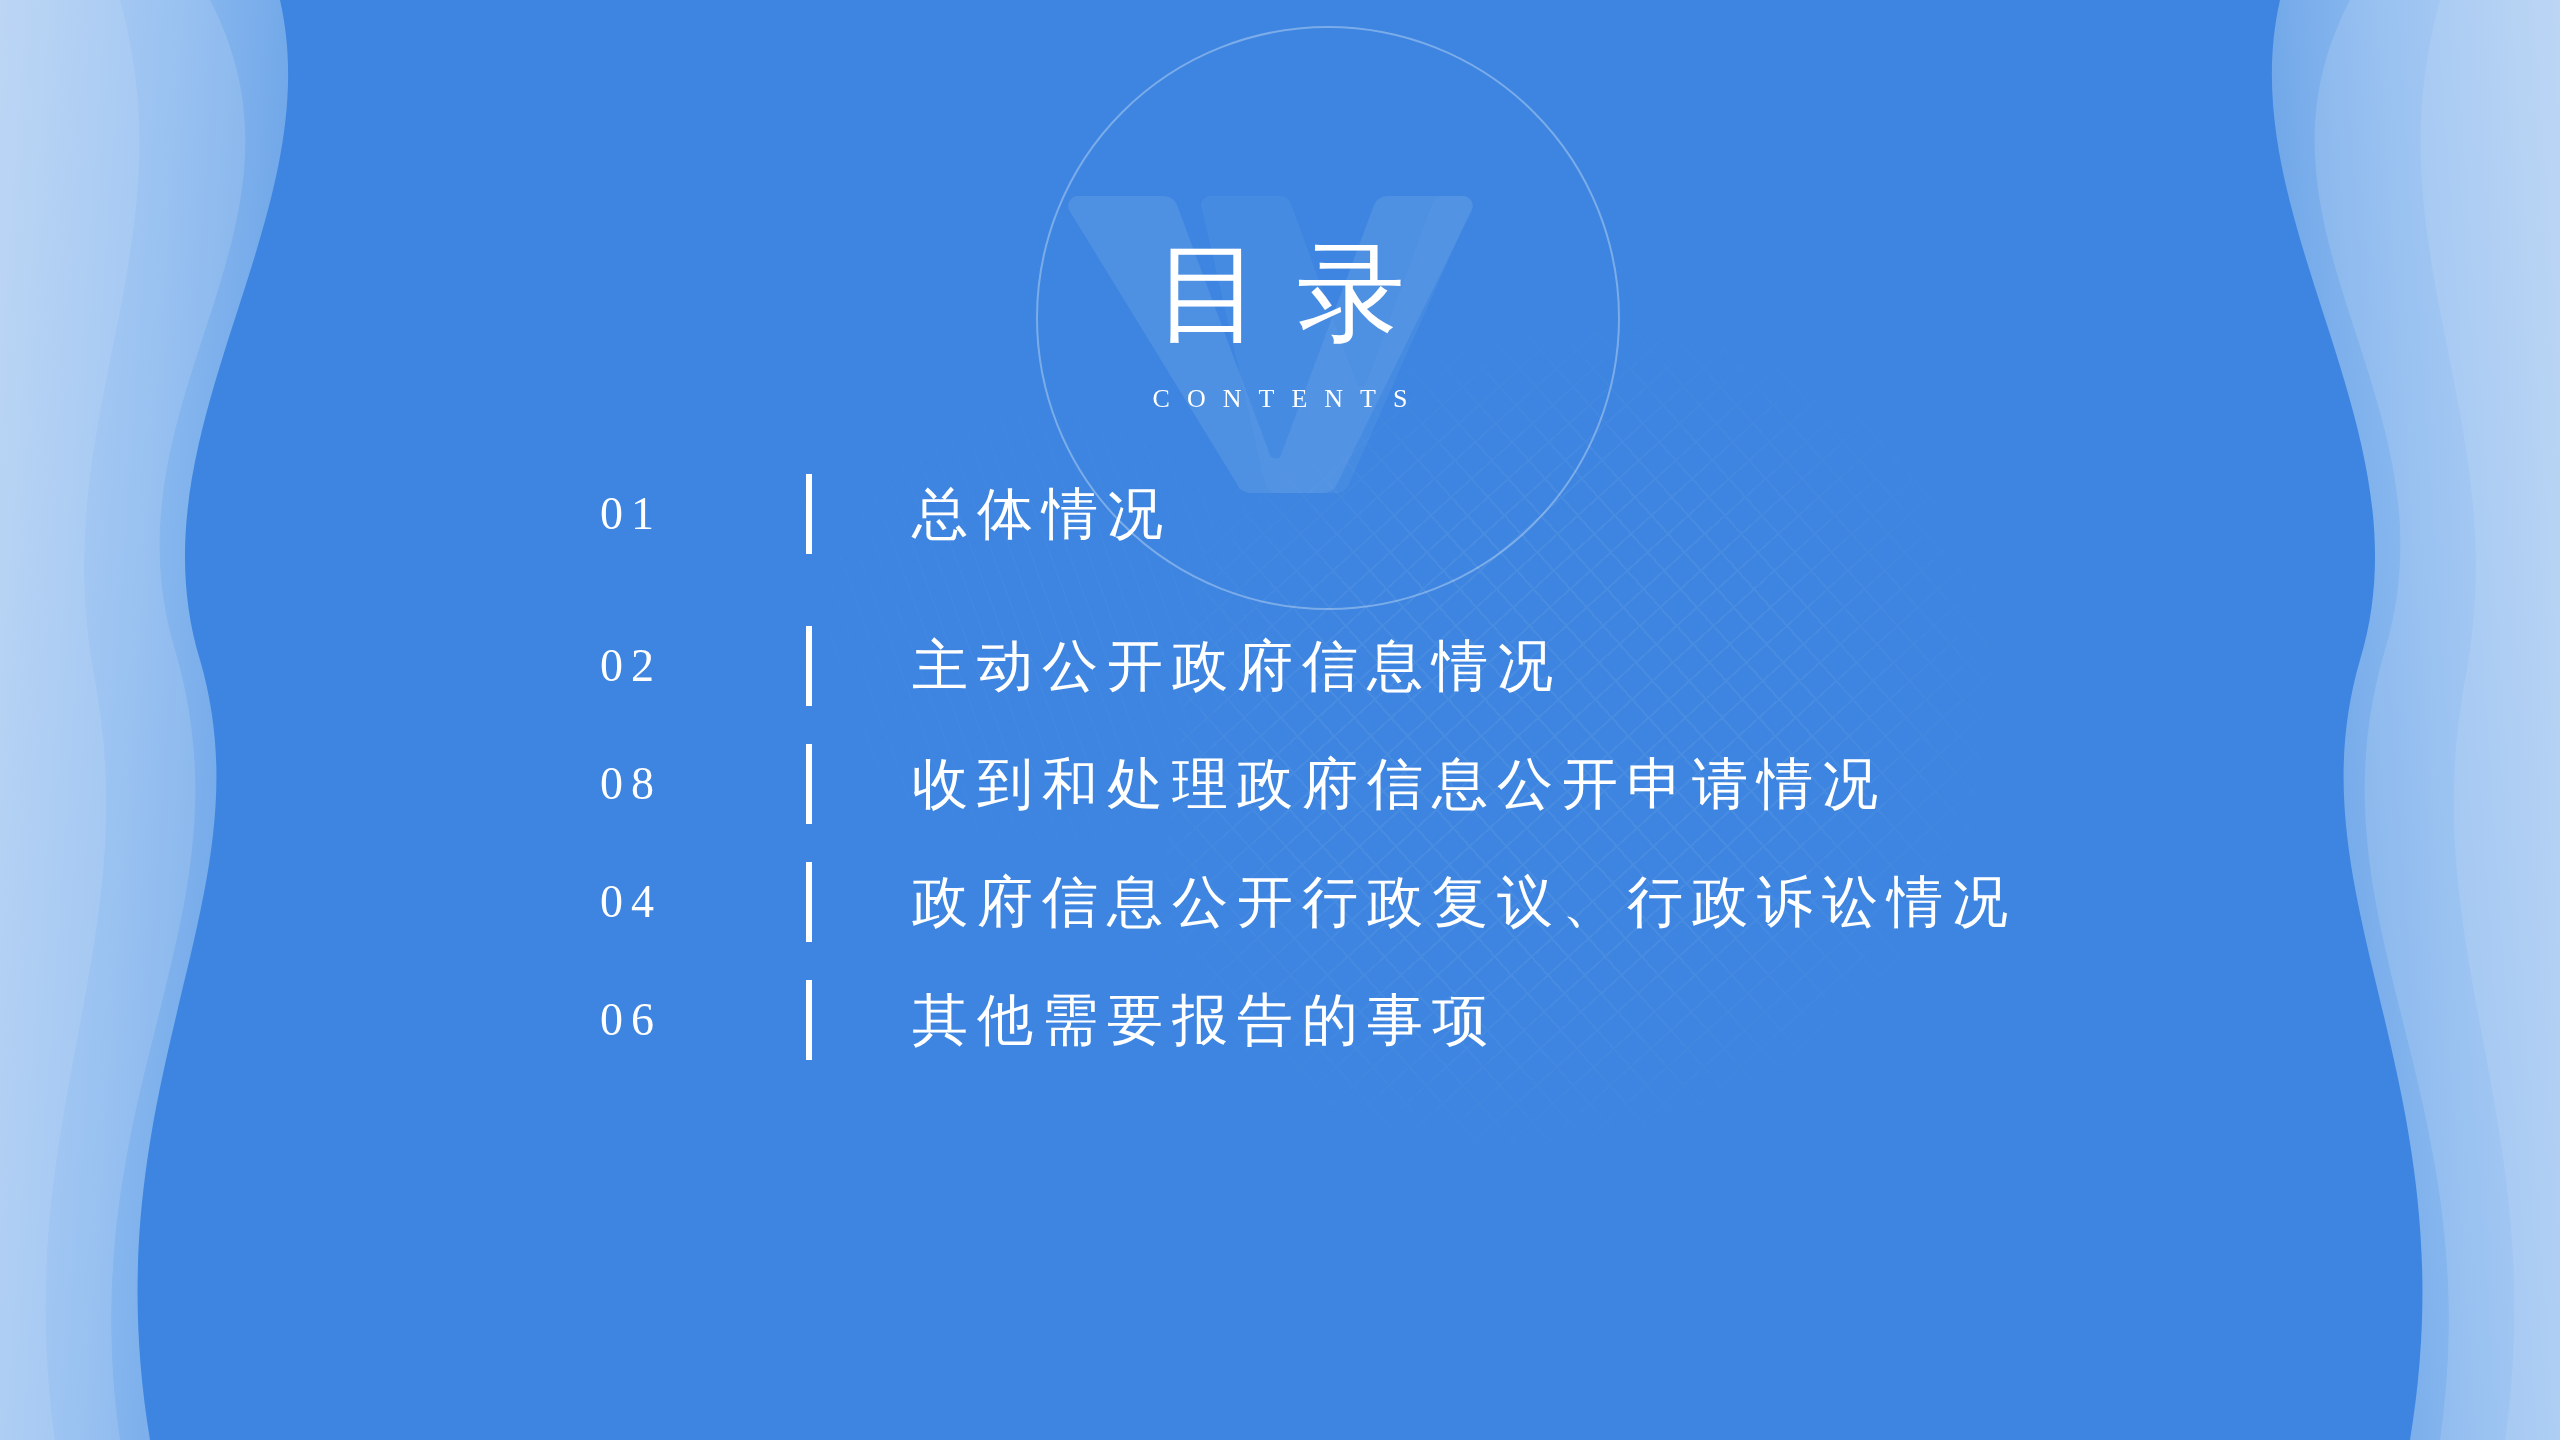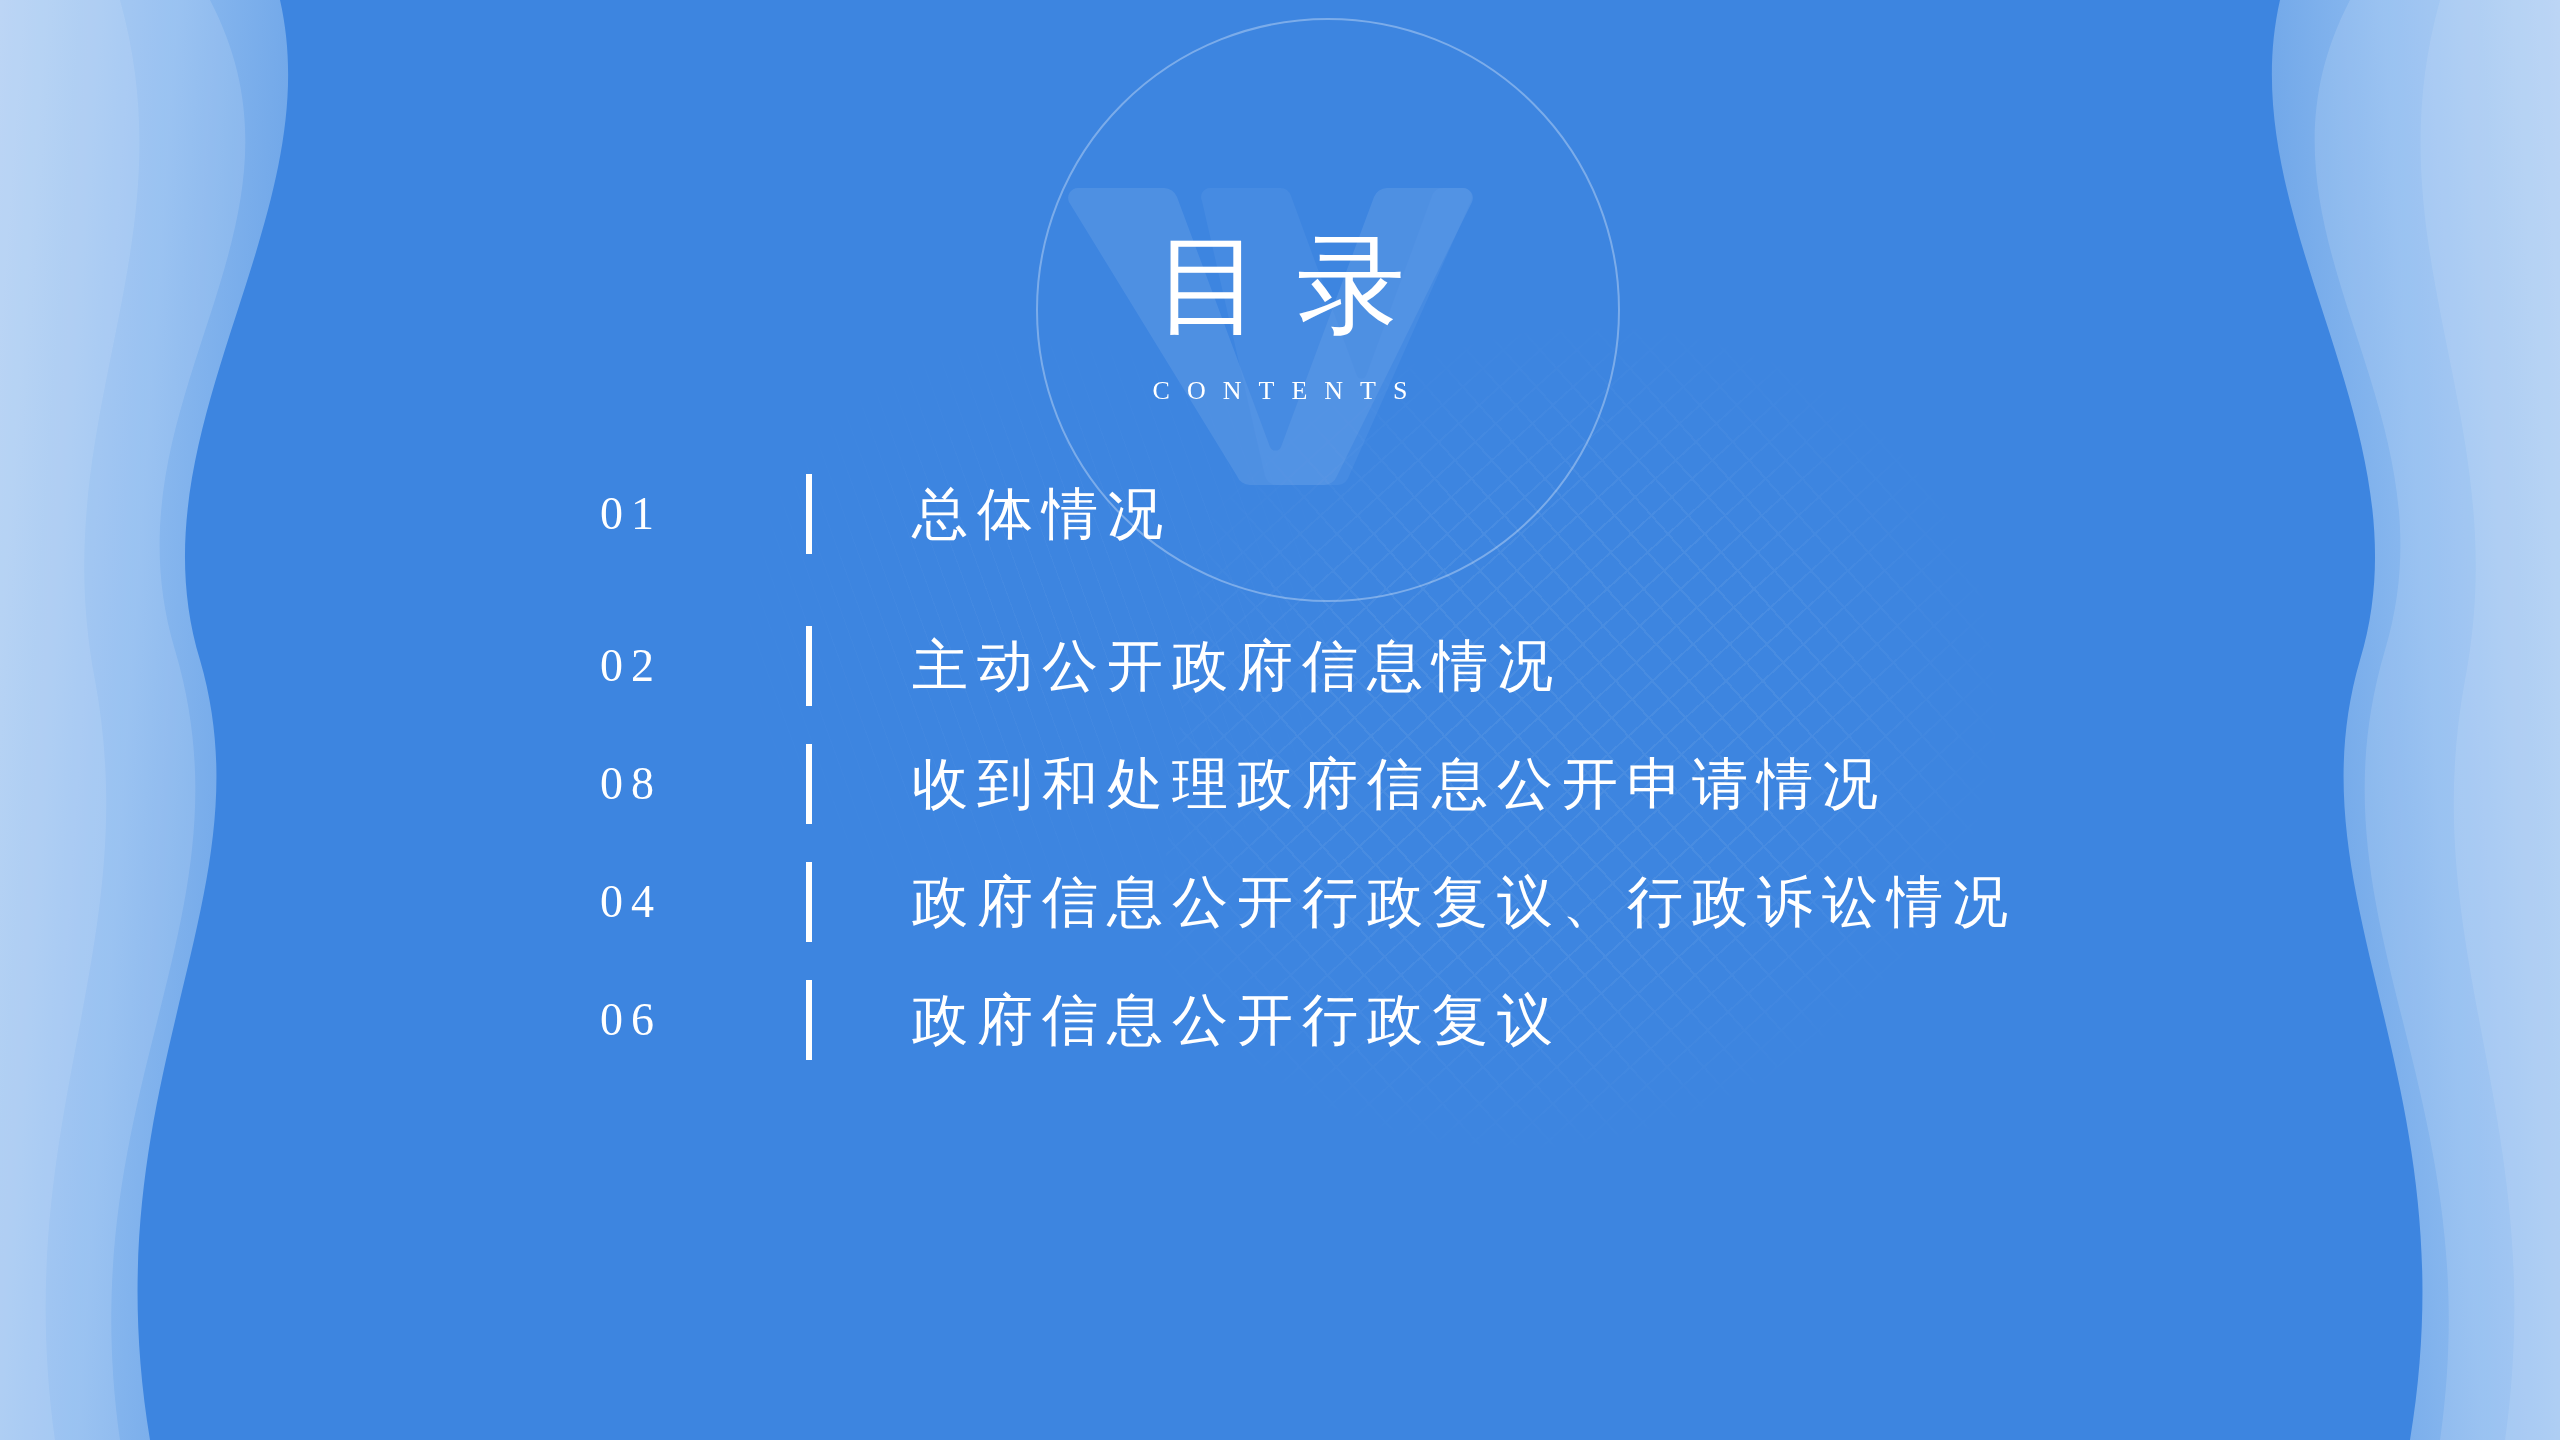--- a/index.html
+++ b/index.html
@@ -39,21 +39,21 @@
     width:760px; height:760px;
     opacity:.035;
     background:repeating-linear-gradient(70deg, #ffffff 0 1px, transparent 1px 18px);
     -webkit-mask-image:radial-gradient(ellipse 55% 55% at 50% 50%, #000 0%, transparent 80%);
             mask-image:radial-gradient(ellipse 55% 55% at 50% 50%, #000 0%, transparent 80%);
   }
 
   
   .header {
     position:absolute;
-    left:0; right:0; top:0;
+    left:0; right:0; top:8px;
     height:620px;
   }
 
   .ring {
     position:absolute;
     left:1036px; top:18px;
     width:584px; height:584px;
     border-radius:50%;
     border:2px solid rgba(255,255,255,.32);
   }
@@ -206,17 +206,17 @@
     <div class="toc-row">
       <div class="toc-num">04</div>
       <div class="toc-bar"></div>
       <div class="toc-label">政府信息公开行政复议、行政诉讼情况</div>
     </div>
 
 
     <div class="toc-row">
       <div class="toc-num">06</div>
       <div class="toc-bar"></div>
-      <div class="toc-label">政府信息公开行政复议</div>
+      <div class="toc-label">其他需要报告的事项</div>
     </div>
 
   </div>
 </div>
 
 </body></html>

